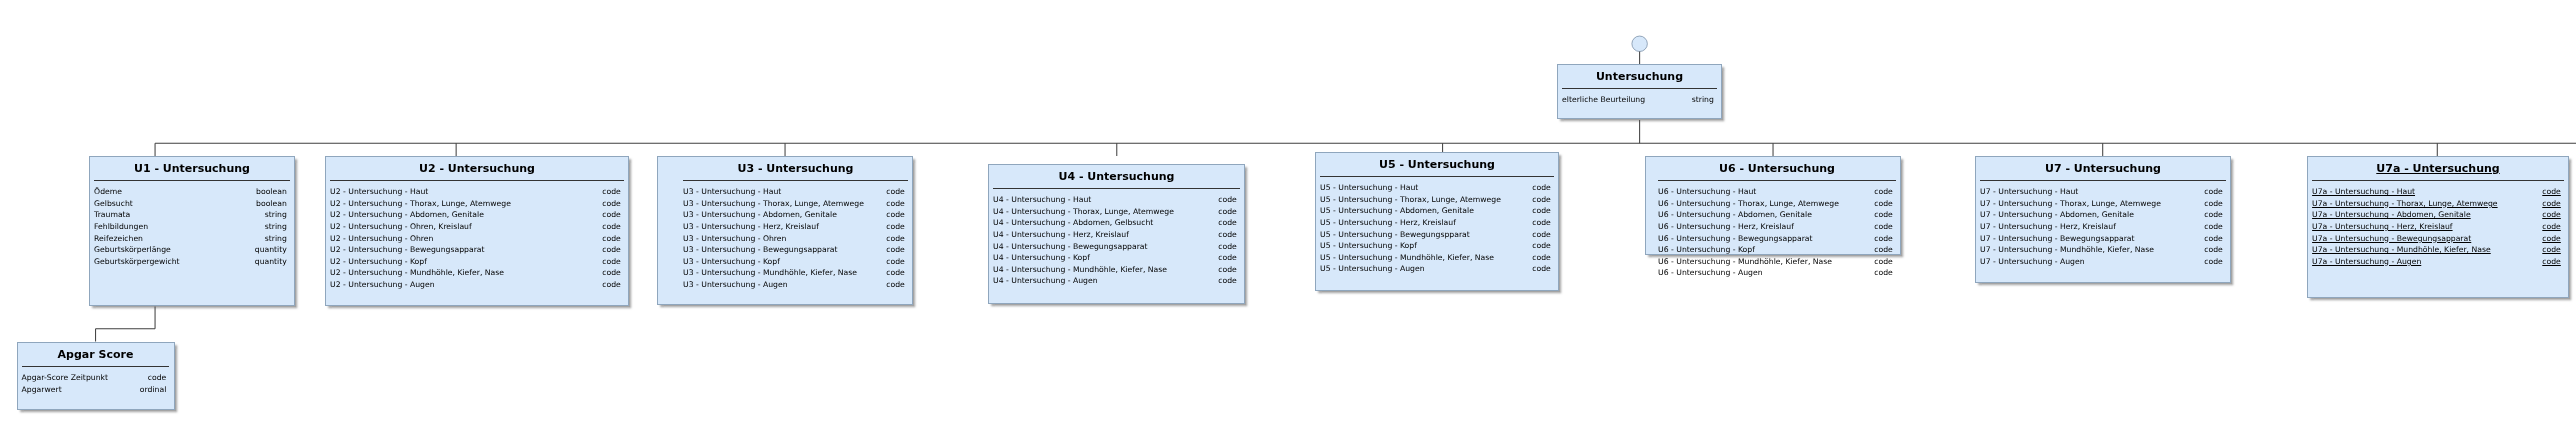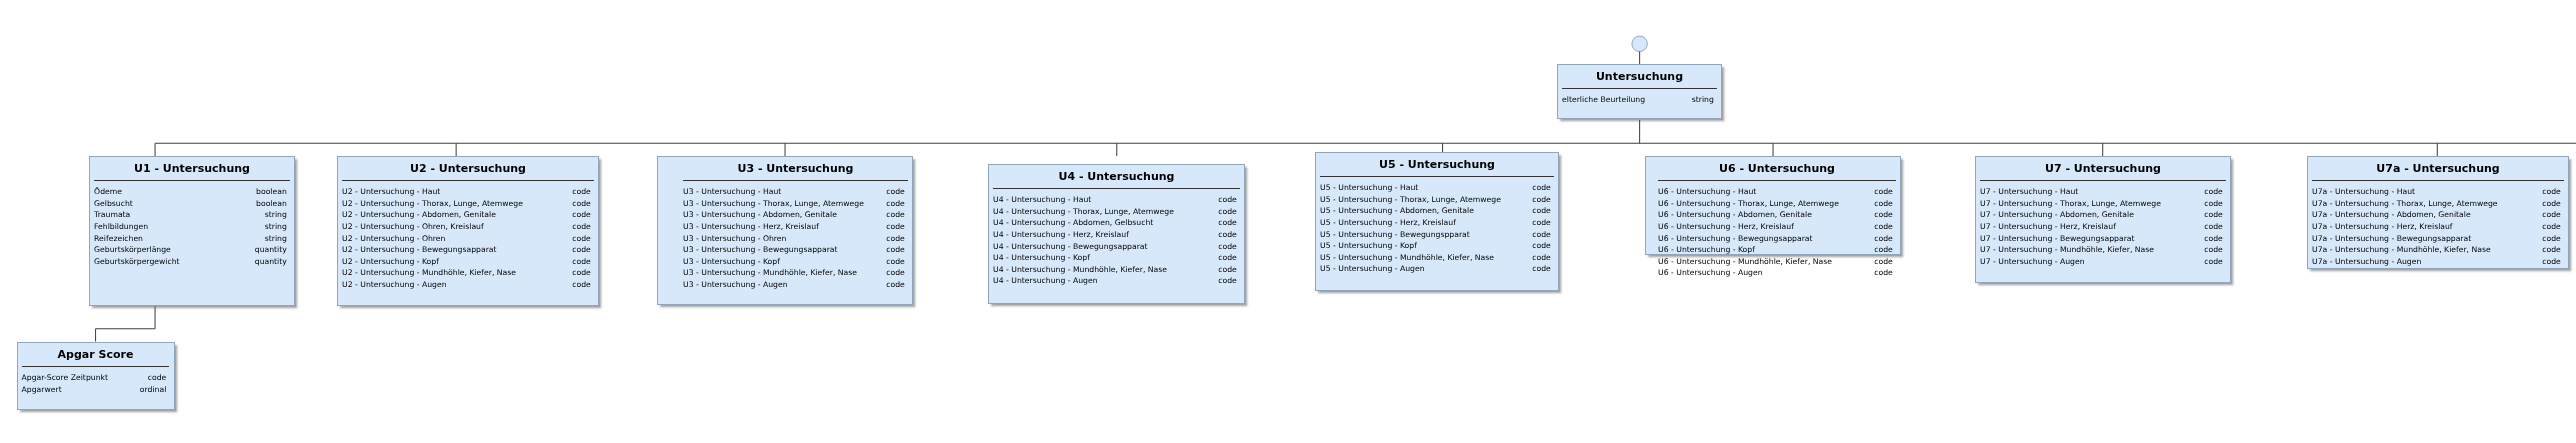--- a/index.html
+++ b/index.html
@@ -95,21 +95,21 @@
         <div class="uml-row">
           <span class="attr-name">Geburtskörperlänge</span>
           <span class="attr-type">quantity</span>
         </div>
         <div class="uml-row">
           <span class="attr-name">Geburtskörpergewicht</span>
           <span class="attr-type">quantity</span>
         </div>
       </div>
     </div>
-    <div class="uml-box" style="left: 325px; top: 156px; width: 262px; height: 150px; margin-left: 12px;">
+    <div class="uml-box" style="left: 325px; top: 156px; width: 304px; height: 150px;">
       <div class="uml-title">U2 - Untersuchung</div>
       <div class="uml-sep"></div>
       <div class="uml-attrs">
         <div class="uml-row">
           <span class="attr-name">U2 - Untersuchung - Haut</span>
           <span class="attr-type">code</span>
         </div>
         <div class="uml-row">
           <span class="attr-name">U2 - Untersuchung - Thorax, Lunge, Atemwege</span>
           <span class="attr-type">code</span>
@@ -327,21 +327,21 @@
         <div class="uml-row">
           <span class="attr-name">U7 - Untersuchung - Mundhöhle, Kiefer, Nase</span>
           <span class="attr-type">code</span>
         </div>
         <div class="uml-row">
           <span class="attr-name">U7 - Untersuchung - Augen</span>
           <span class="attr-type">code</span>
         </div>
       </div>
     </div>
-    <div class="uml-box" style="left: 2307px; top: 156px; width: 262px; height: 113px;">
+    <div class="uml-box" style="left: 2307px; top: 156px; width: 262px; height: 142px; text-decoration: underline;">
       <div class="uml-title">U7a - Untersuchung</div>
       <div class="uml-sep"></div>
       <div class="uml-attrs">
         <div class="uml-row">
           <span class="attr-name">U7a - Untersuchung - Haut</span>
           <span class="attr-type">code</span>
         </div>
         <div class="uml-row">
           <span class="attr-name">U7a - Untersuchung - Thorax, Lunge, Atemwege</span>
           <span class="attr-type">code</span>

